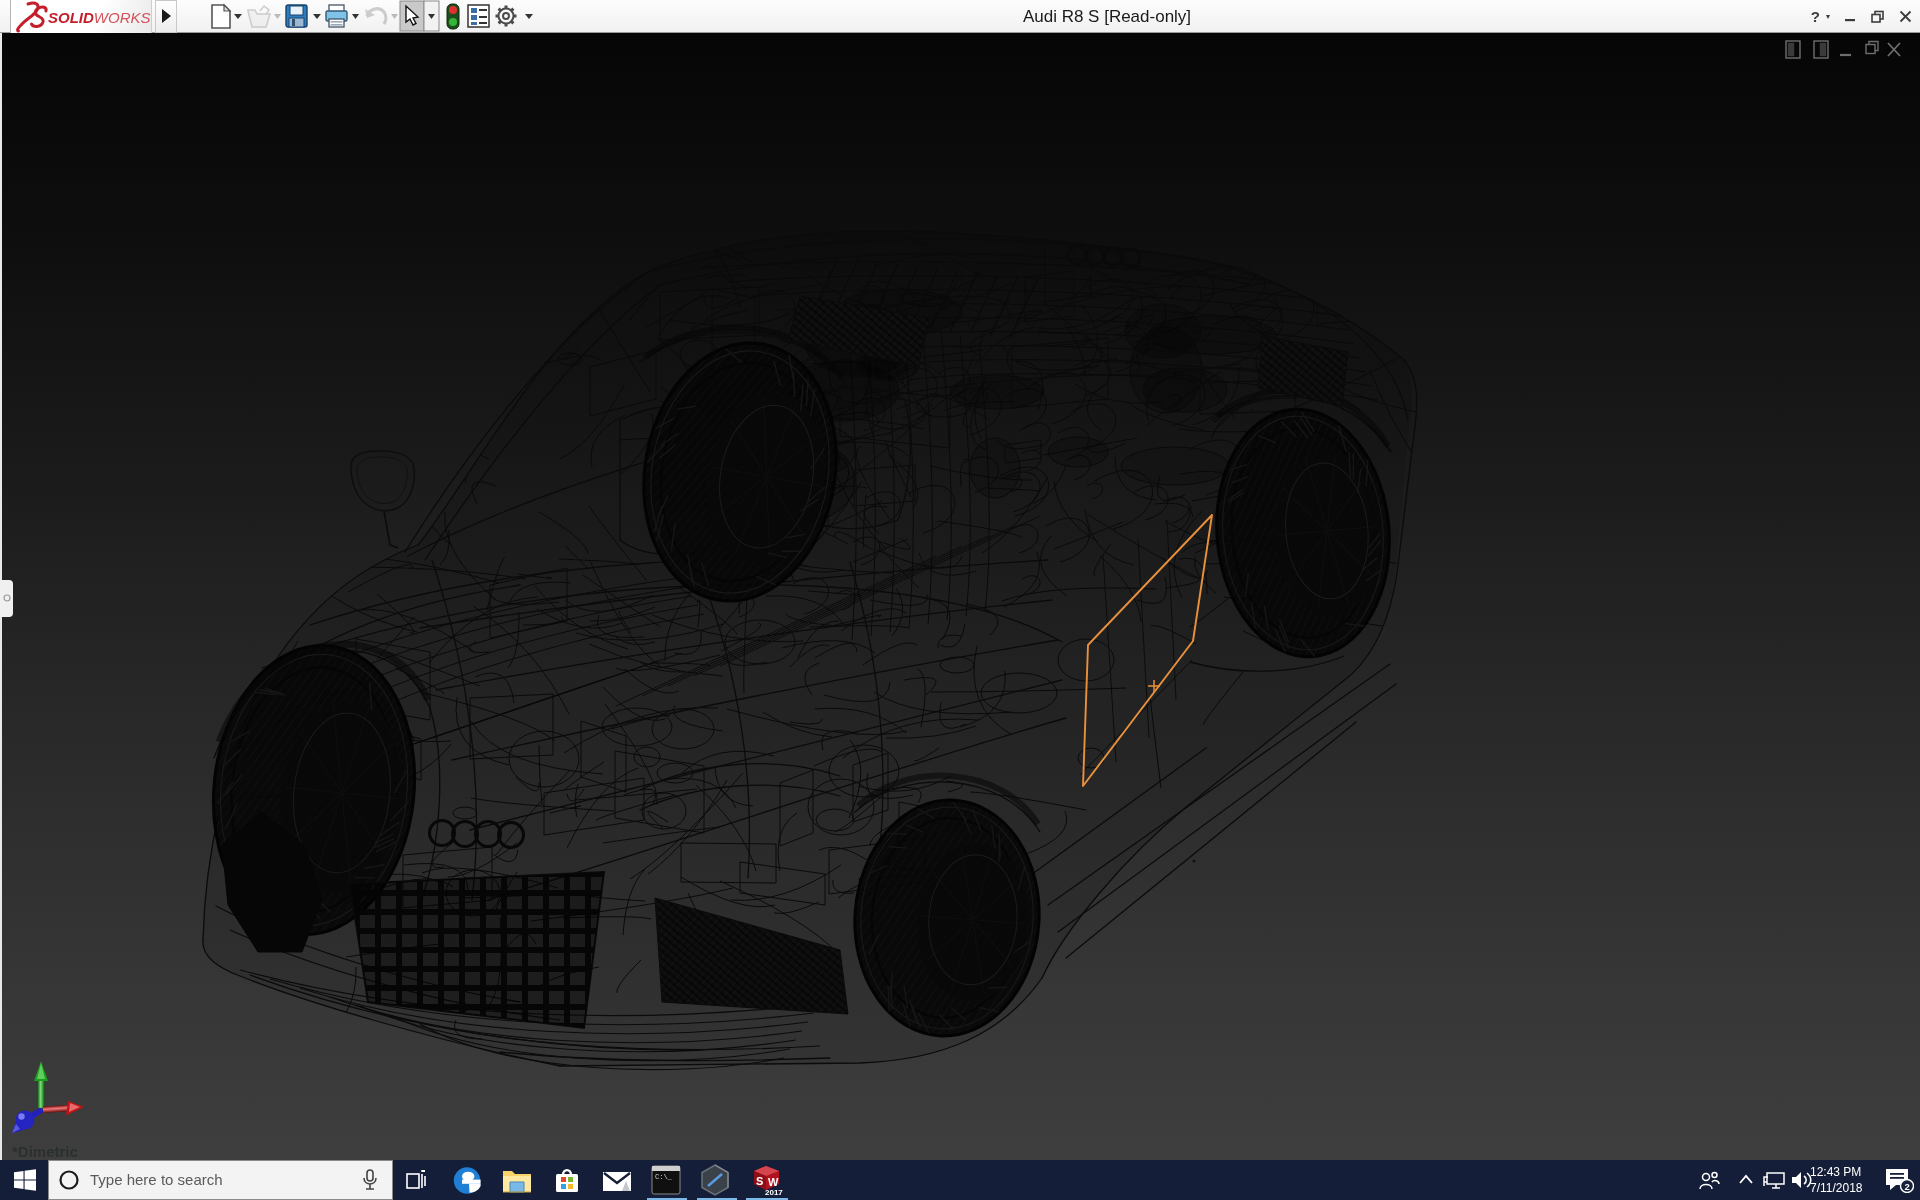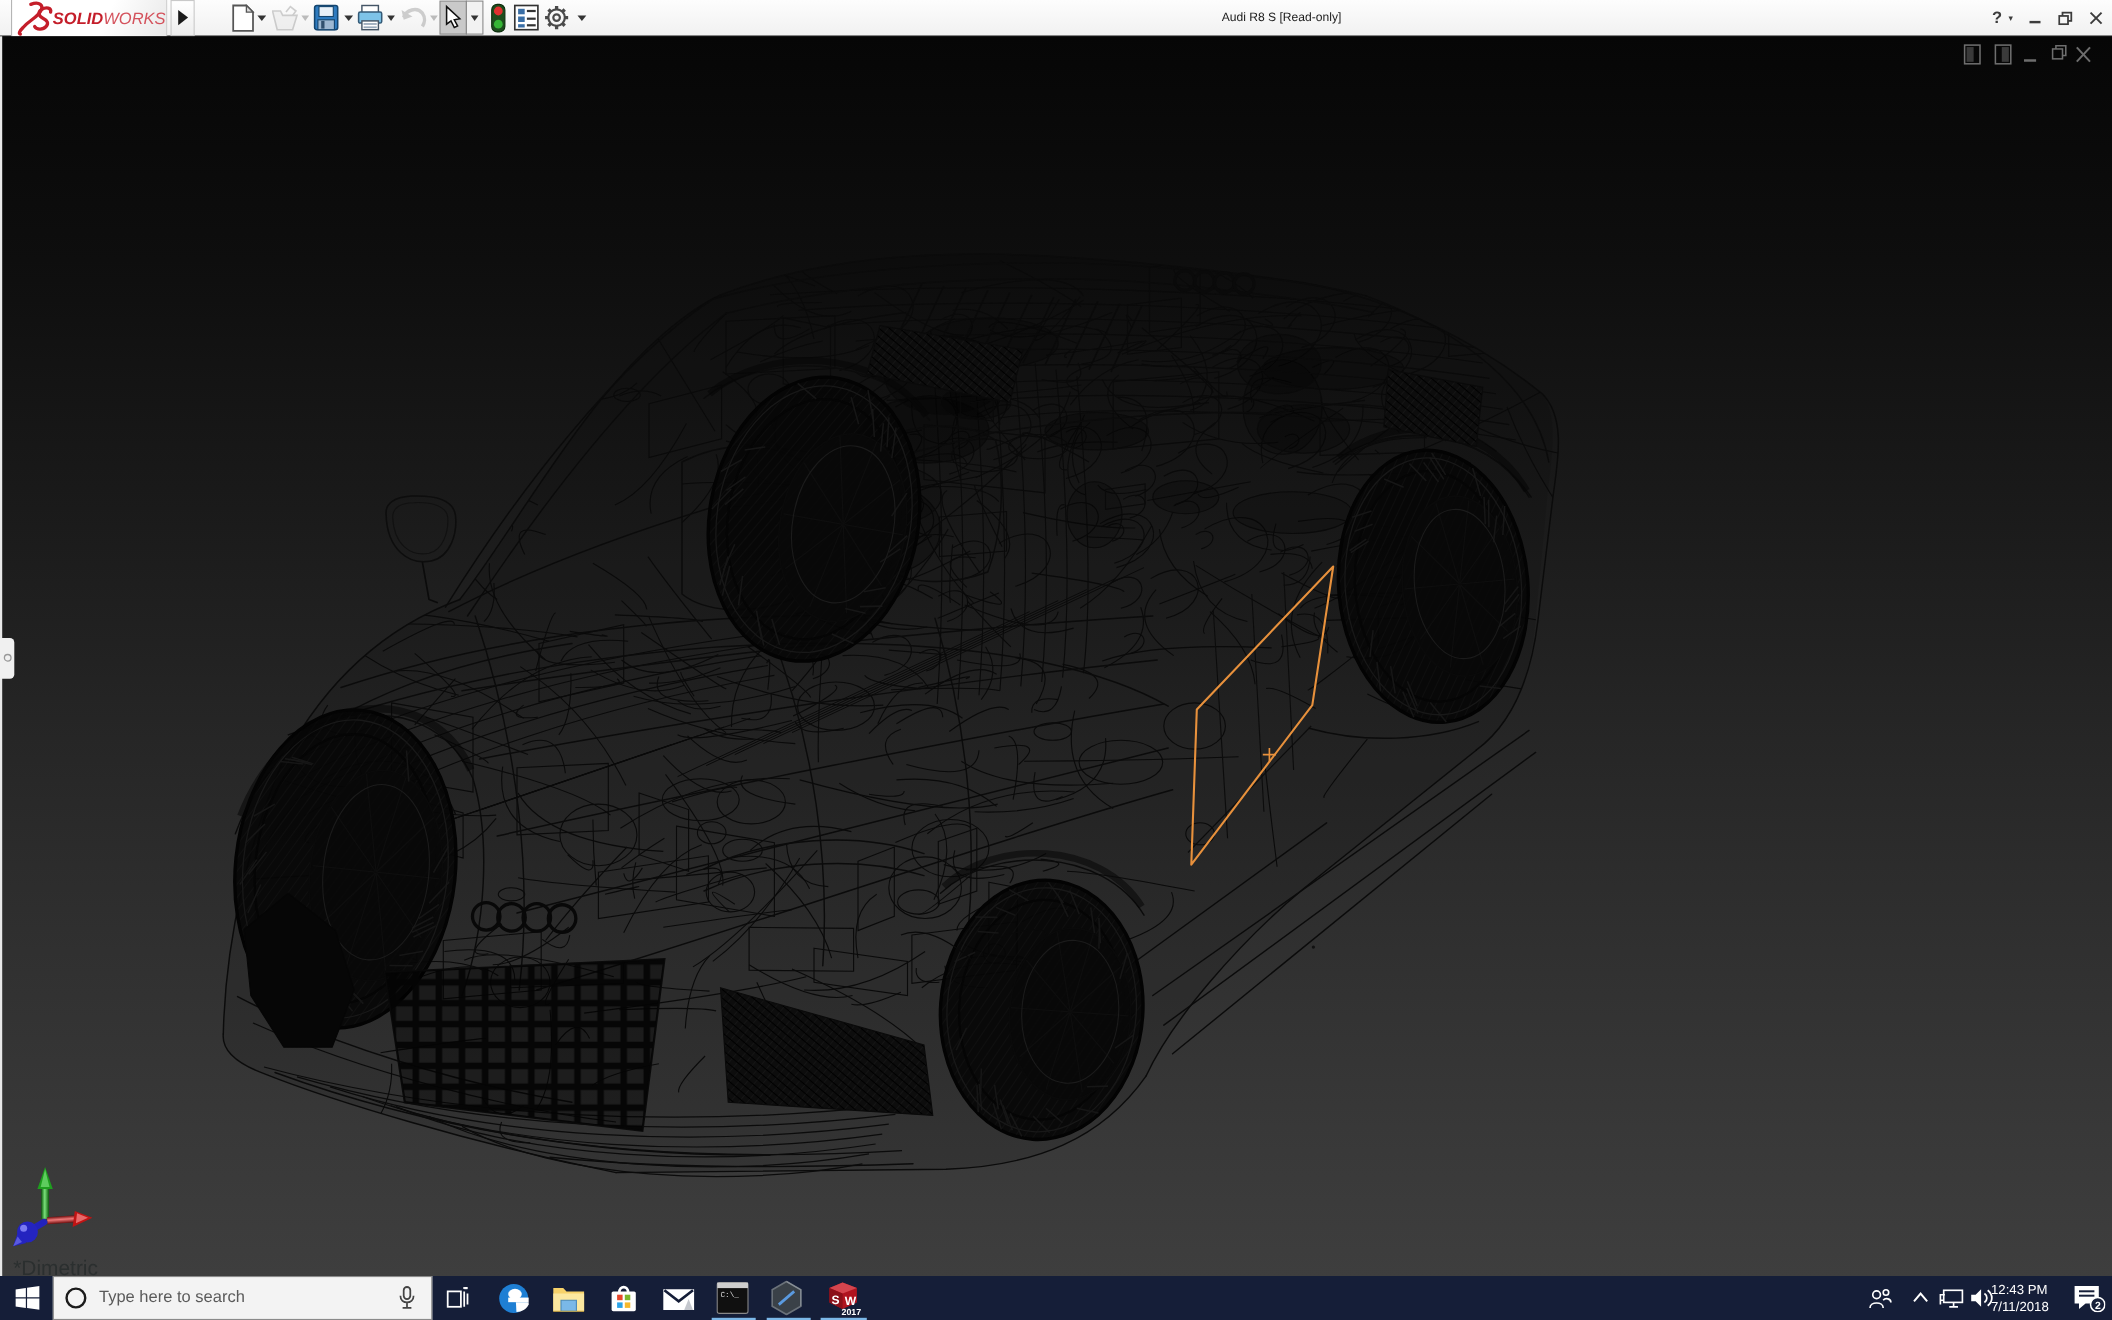--- a/index.html
+++ b/index.html
@@ -88,21 +88,21 @@
       <line x1="0.5" y1="11" x2="3.5" y2="11"></line>
           <line x1="18.5" y1="11" x2="21.5" y2="11"></line>
       <line x1="3.6" y1="3.6" x2="5.7" y2="5.7"></line>
           <line x1="16.3" y1="16.3" x2="18.4" y2="18.4"></line>
       <line x1="3.6" y1="18.4" x2="5.7" y2="16.3"></line>
           <line x1="16.3" y1="5.7" x2="18.4" y2="3.6"></line>
      </g>
    </g>
    <path d="M325,14 l8,0 l-4,5 Z" fill="#333"></path>
  </svg>
- <div style="position:absolute;left:1165px;top:0;transform:translateX(-50%);height:21px;font-size:11px;color:#1a1a1a;line-height:33px">Audi R8 S [Read-only]</div>
+ <div style="position:absolute;left:1107px;top:0;transform:translateX(-50%);height:21px;font-size:17px;color:#1a1a1a;line-height:33px">Audi R8 S [Read-only]</div>
  <div style="position:absolute;right:8px;top:0;height:33px;display:flex;align-items:center;gap:14px;color:#3c3c3c">
    <span style="font-size:15px;font-weight:bold">?</span>
    <span style="font-size:8px;margin-left:-8px">▾</span>
    <svg width="13" height="13">
         <rect x="1" y="9" width="10" height="2.2" fill="#3c3c3c"></rect>
       </svg>
    <svg width="14" height="13" fill="none" stroke="#3c3c3c" stroke-width="1.6">
      <rect x="4" y="1.5" width="8" height="7.5"></rect>
         <rect x="1" y="4.5" width="8" height="7.5" fill="#f6f6f6"></rect>
    </svg>
@@ -1004,21 +1004,21 @@
   <line x1="56" y1="16" x2="67" y2="16" stroke-width="2.2"></line>
   <g>
         <rect x="82" y="5.5" width="9" height="9"></rect>
         <path d="M85,5.5 v-3 h9 v9 h-3"></path>
       </g>
   <g stroke-width="1.8">
         <line x1="104" y1="4" x2="116" y2="17"></line>
         <line x1="116" y1="4" x2="104" y2="17"></line>
       </g>
 </svg>
-<div style="position:absolute;left:12px;top:1110px;font-size:19px;font-weight:normal;color:#2b2f2f;">*Dimetric</div>
+<div style="position:absolute;left:12px;top:1110px;font-size:15px;font-weight:bold;color:#2b2f2f;">*Dimetric</div>
 
 </div>
 
 <div id="tb">
  <svg width="22" height="22" style="position:absolute;left:14px;top:9px" fill="#fff">
    <path d="M0,3.2 L9.5,1.9 V10.4 H0 Z M10.6,1.75 L22,0.2 V10.4 H10.6 Z M0,11.5 H9.5 V20 L0,18.7 Z M10.6,11.5 H22 V21.7 L10.6,20.2 Z"></path>
  </svg>
  <div style="position:absolute;left:48px;top:0;width:345px;height:40px;background:#f3f3f3;border:1px solid #8a8a8a"></div>
  <svg width="22" height="22" style="position:absolute;left:58px;top:9px">
       <circle cx="11" cy="11" r="8.5" fill="none" stroke="#1b1b1b" stroke-width="2.2"></circle>

